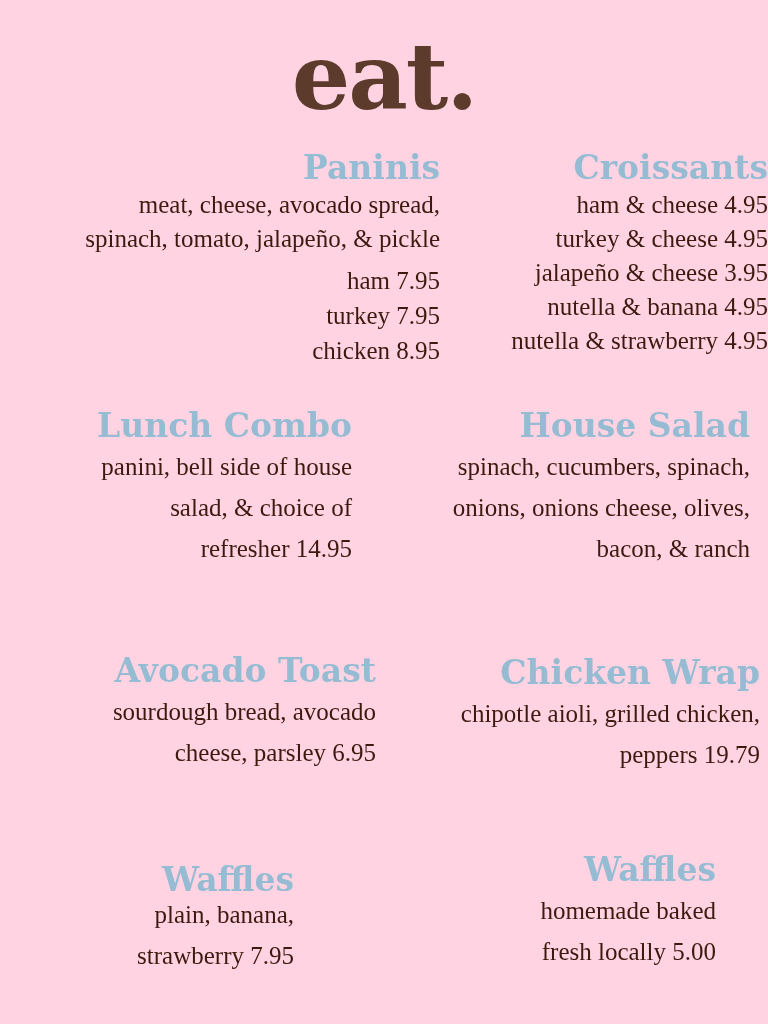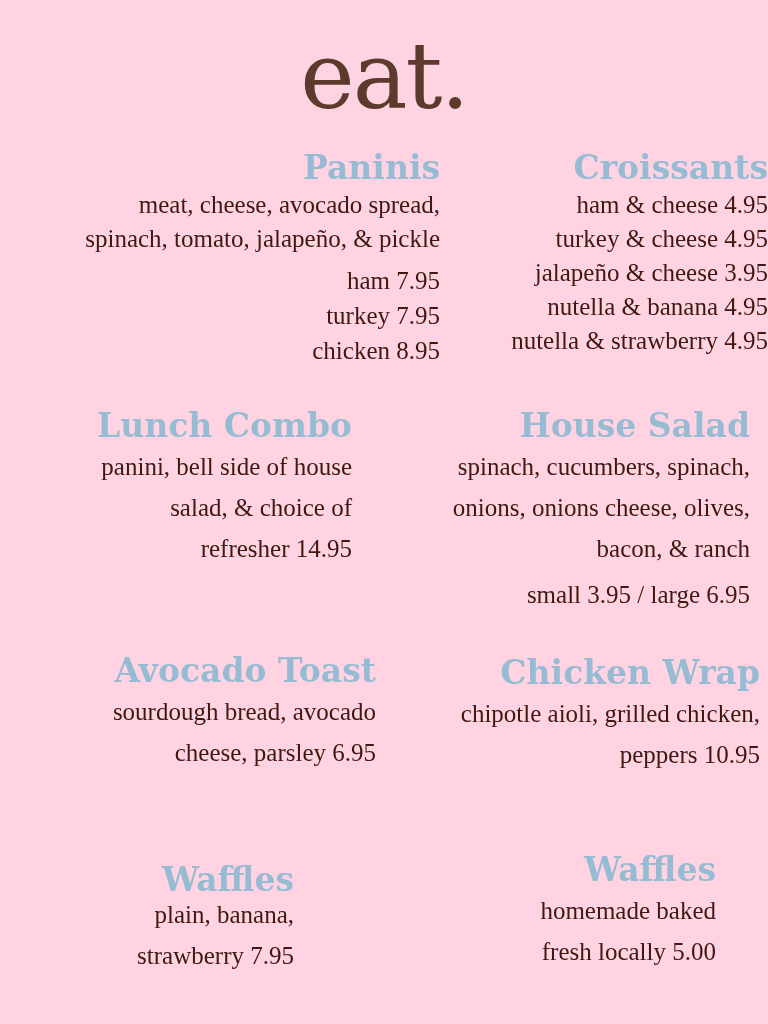--- a/index.html
+++ b/index.html
@@ -15,21 +15,21 @@
       font-family: "Liberation Serif", serif;
       color: #3d1a10;
     }
     .title {
       position: absolute;
       left: 0;
       top: 22px;
       width: 768px;
       text-align: center;
       font-family: "DejaVu Serif", serif;
-      font-weight: normal;
+      font-weight: bold;
       font-size: 92px;
       line-height: 110px;
       color: #5c3a2c;
       letter-spacing: -2px;
     }
     .section {
       position: absolute;
       text-align: right;
     }
     .heading {
@@ -75,33 +75,32 @@
   <div class="line">panini, bell side of house</div>
   <div class="line">salad, &amp; choice of</div>
   <div class="line">refresher 14.95</div>
 </div>
 
 <div class="section loose" style="left:370px; top:406px; width:380px;">
   <div class="heading" style="margin-left:32px;">House Salad</div>
   <div class="line" style="margin-left:-10px;">spinach, cucumbers, spinach,</div>
   <div class="line">onions, onions cheese, olives,</div>
   <div class="line" style="margin-left:-20px;">bacon, &amp; ranch</div>
-  <div class="line" style="margin-left:36px; margin-top:5px;">small 3.95 / large 6.95</div>
 </div>
 
 <div class="section loose" style="left:0; top:651px; width:376px;">
   <div class="heading" style="margin-left:-36px;">Avocado Toast</div>
   <div class="line">sourdough bread, avocado</div>
   <div class="line">cheese, parsley 6.95</div>
 </div>
 
 <div class="section loose" style="left:380px; top:653px; width:380px;">
   <div class="heading" style="margin-left:-8px;">Chicken Wrap</div>
   <div class="line">chipotle aioli, grilled chicken,</div>
-  <div class="line">peppers 10.95</div>
+  <div class="line">peppers 19.79</div>
 </div>
 
 <div class="section loose" style="left:60px; top:860px; width:234px;">
   <div class="heading" style="margin-left:-22px;">Waffles</div>
   <div class="line" style="margin-top:-6px; margin-left:-10px;">plain, banana,</div>
   <div class="line">strawberry 7.95</div>
 </div>
 
 <div class="section loose" style="left:450px; top:850px; width:266px;">
   <div class="heading" style="margin-left:-16px;">Waffles</div>

